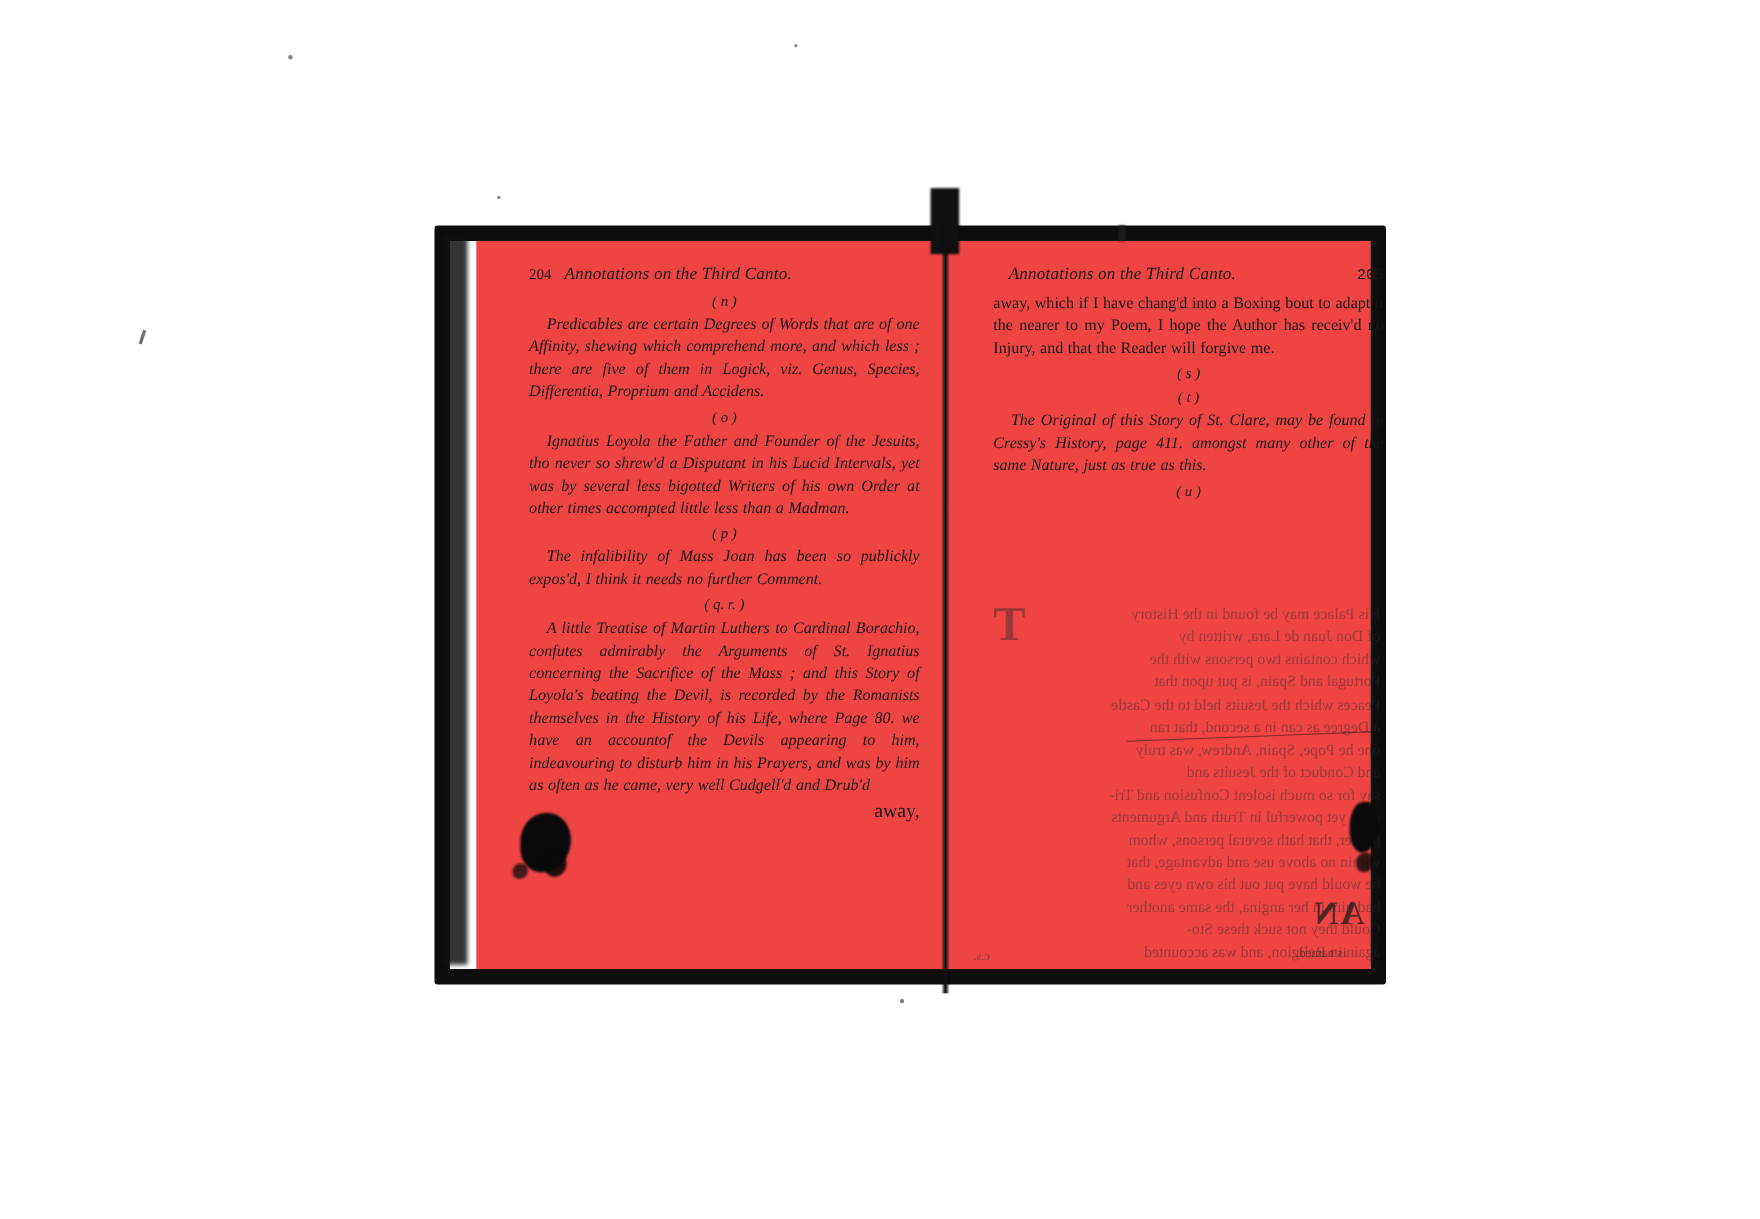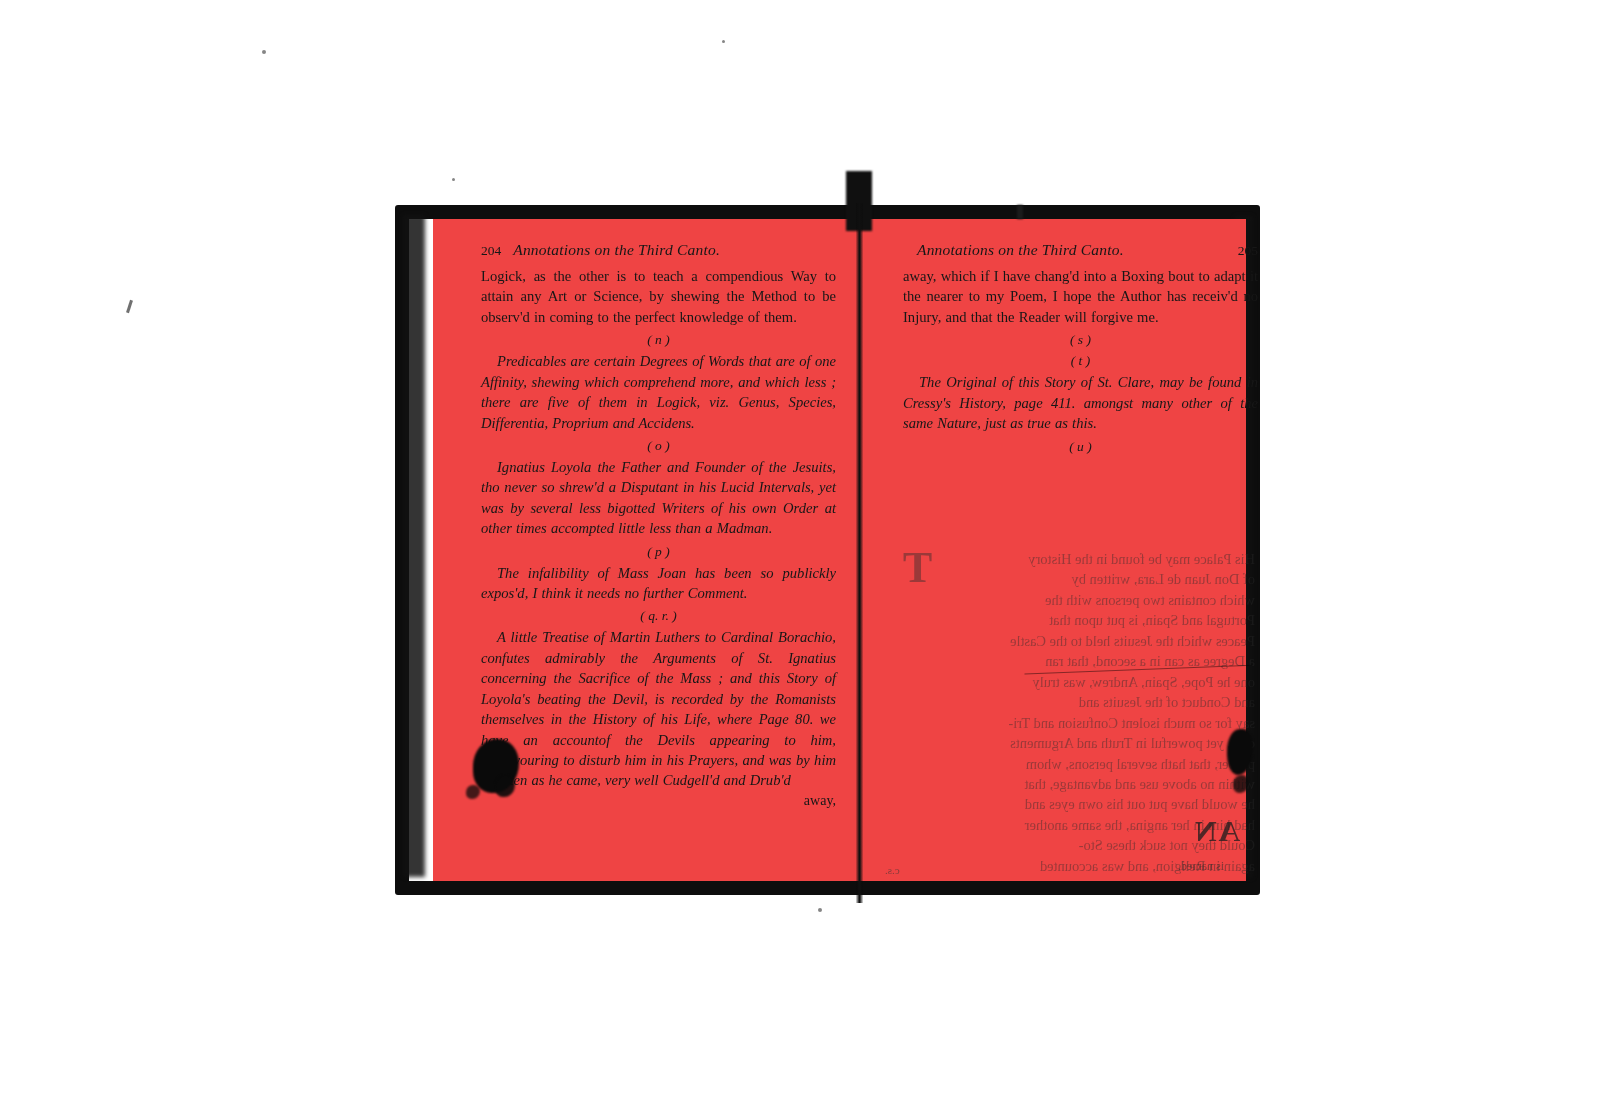--- a/index.html
+++ b/index.html
@@ -107,42 +107,42 @@
     letter-spacing: .2px;
     margin-bottom: 7px;
     white-space: nowrap;
   }
   .running-head .folio {
     font-style: normal;
     font-size: 13.5px;
     letter-spacing: 0;
   }
   .leaf.left  .running-head .folio { margin-right: 12px; }
-  .leaf.right .running-head .folio { margin-left: auto; padding-left: 10px; }
+  .leaf.right .running-head .folio { margin-left: auto; padding-left: 10px; font-family: Liberation Mono, monospace; }
   .leaf.right .running-head .head-text { margin-left: 14px; }
 
   .para {
     font-size: 14.6px;
     line-height: 1.40;
     text-align: justify;
     margin: 0 0 2px 0;
     word-spacing: .5px;
   }
   .para.indent { text-indent: 16px; font-style: italic; }
 
   .marker {
     text-align: center;
     font-size: 13.5px;
     font-style: italic;
     margin: 5px 0 3px 0;
   }
 
   .tail {
     text-align: right;
-    font-size: 14px;
+    font-size: 18px;
     margin-top: 1px;
   }
 
   
   .showthrough {
     position: absolute;
     left: 470px;
     top: 330px;
     width: 352px;
     transform: scaleX(-1);
@@ -246,21 +246,20 @@
       <div class="gutter-tab"></div>
       <div class="gutter"></div>
       <div class="gutter-nick"></div>
 
       <div class="leaf left">
         <div class="running-head">
           <span class="folio">204</span>
           <span class="head-text">Annotations on the Third Canto.</span>
         </div>
 
-        <p class="para">Logick, as the other is to teach a compendious Way to attain any Art or Science, by shewing the Method to be observ'd in coming to the perfect knowledge of them.</p>
         <div class="marker">( n )</div>
         <p class="para indent">Predicables are certain Degrees of Words that are of one Affinity, shewing which comprehend more, and which less ; there are five of them in Logick, viz. Genus, Species, Differentia, Proprium and Accidens.</p>
         <div class="marker">( o )</div>
         <p class="para indent">Ignatius Loyola the Father and Founder of the Jesuits, tho never so shrew'd a Disputant in his Lucid Intervals, yet was by several less bigotted Writers of his own Order at other times accompted little less than a Madman.</p>
         <div class="marker">( p )</div>
         <p class="para indent">The infalibility of Mass Joan has been so publickly expos'd, I think it needs no further Comment.</p>
         <div class="marker">( q. r. )</div>
         <p class="para indent">A little Treatise of Martin Luthers to Cardinal Borachio, confutes admirably the Arguments of St. Ignatius concerning the Sacrifice of the Mass ; and this Story of Loyola's beating the Devil, is recorded by the Romanists themselves in the History of his Life, where Page 80. we have an accountof the Devils appearing to him, indeavouring to disturb him in his Prayers, and was by him as often as he came, very well Cudgell'd and Drub'd</p>
         <div class="tail">away,</div>
       </div>

